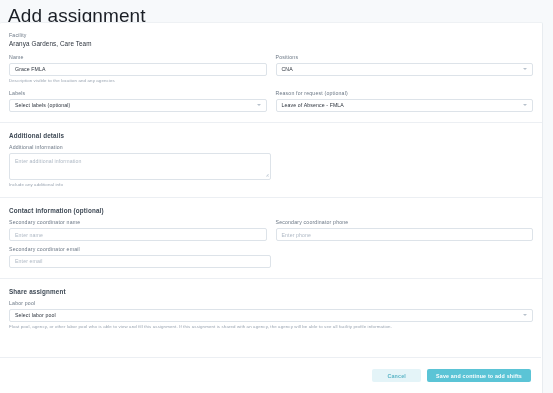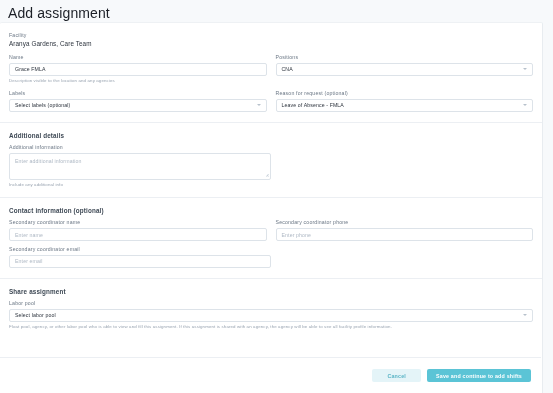--- a/index.html
+++ b/index.html
@@ -8,21 +8,21 @@
     width: 553px; height: 393px;
     overflow: hidden;
   }
   body {
     background: #f7f9fb;
     font-family: "Liberation Sans", sans-serif;
     -webkit-font-smoothing: antialiased;
   }
 
   .page-title {
-    font-size: 14px;
+    font-size: 19px;
     color: #1b1f26;
     padding: 5px 0 0 8px;
     letter-spacing: 0.1px;
     font-weight: 400;
   }
 
   .card {
     position: absolute;
     left: 0; top: 22px;
     width: 543px;

